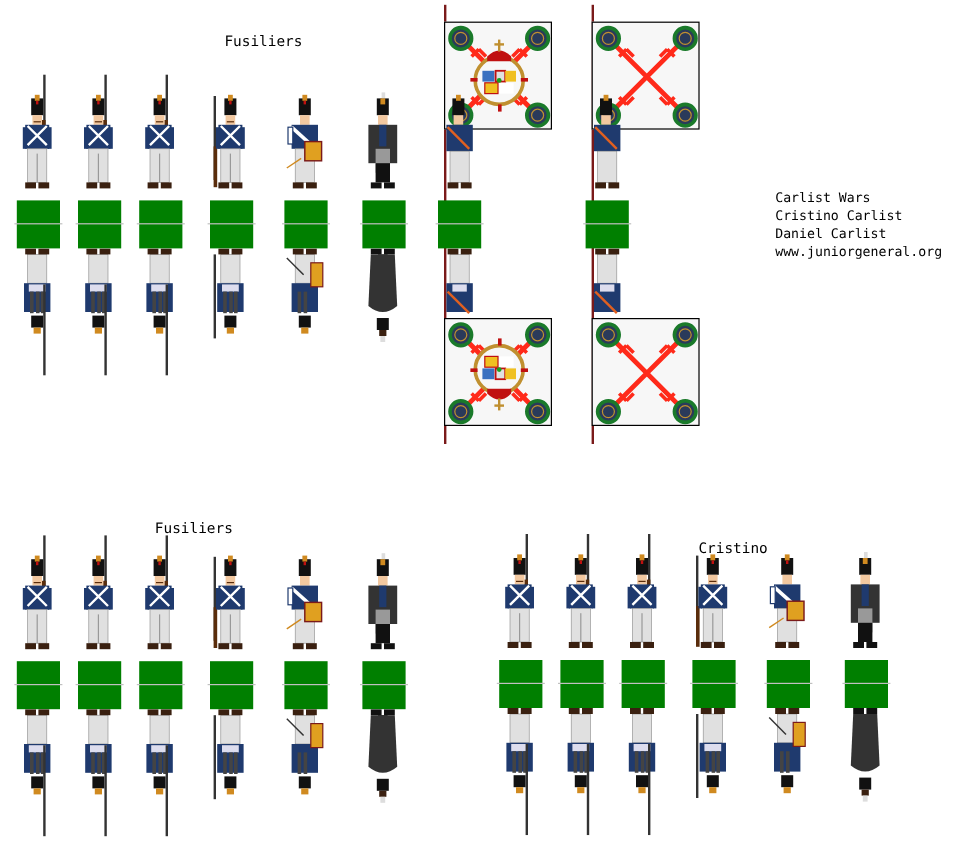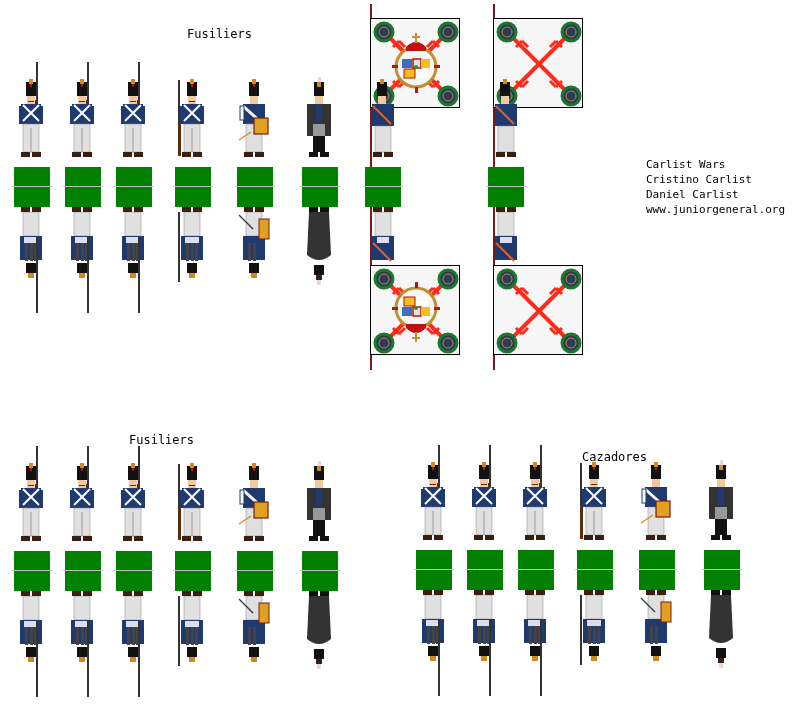--- a/index.html
+++ b/index.html
@@ -12,21 +12,21 @@
   .base::after{content:"";position:absolute;left:-2px;right:-2px;top:19px;height:1px;background:#c0c0c0;}
   .flag{position:absolute;width:90px;height:90px;background:#f7f7f7;border:1px solid #000;box-sizing:border-box;}
   .pole{position:absolute;width:2px;background:#7a1a1a;}
   svg{display:block;}
 </style>
 </head>
 <body>
 
 <div class="label" style="left:187px;top:7px;">Fusiliers</div>
 <div class="label" style="left:129px;top:413px;">Fusiliers</div>
-<div class="label" style="left:582px;top:430px;">Cazadores</div>
+<div class="label" style="left:582px;top:430px;">Cristino</div>
 
 <div class="credits">
   <div>Carlist Wars</div>
   <div>Cristino Carlist</div>
   <div>Daniel Carlist</div>
   <div>www.juniorgeneral.org</div>
 </div>
 
 <svg width="0" height="0" style="position:absolute">
   <defs>

